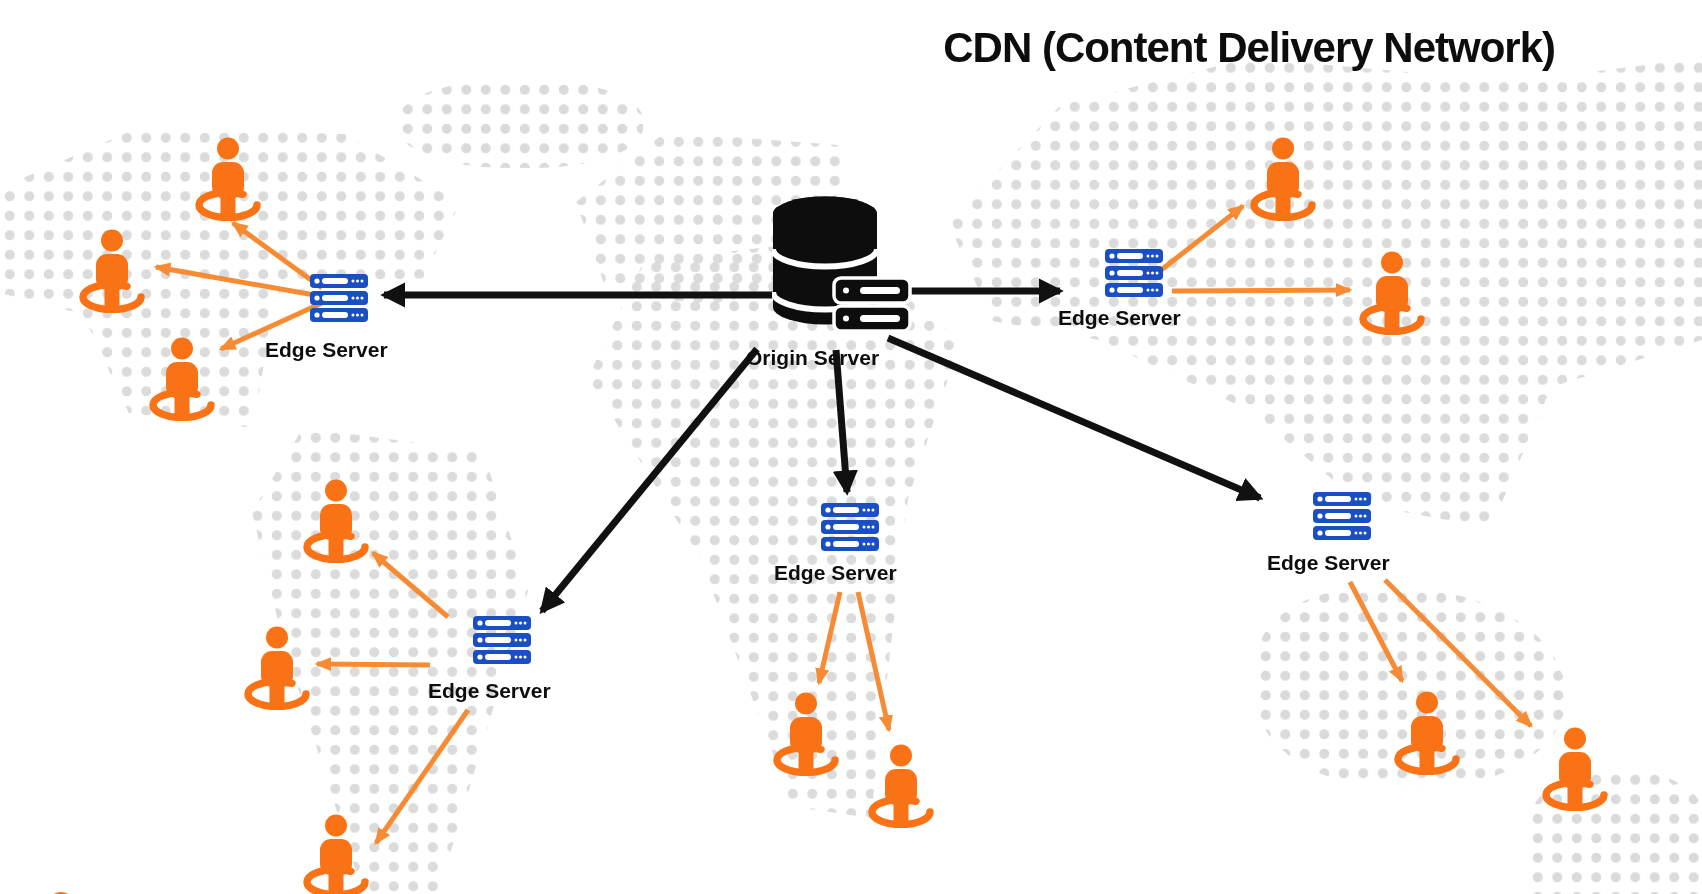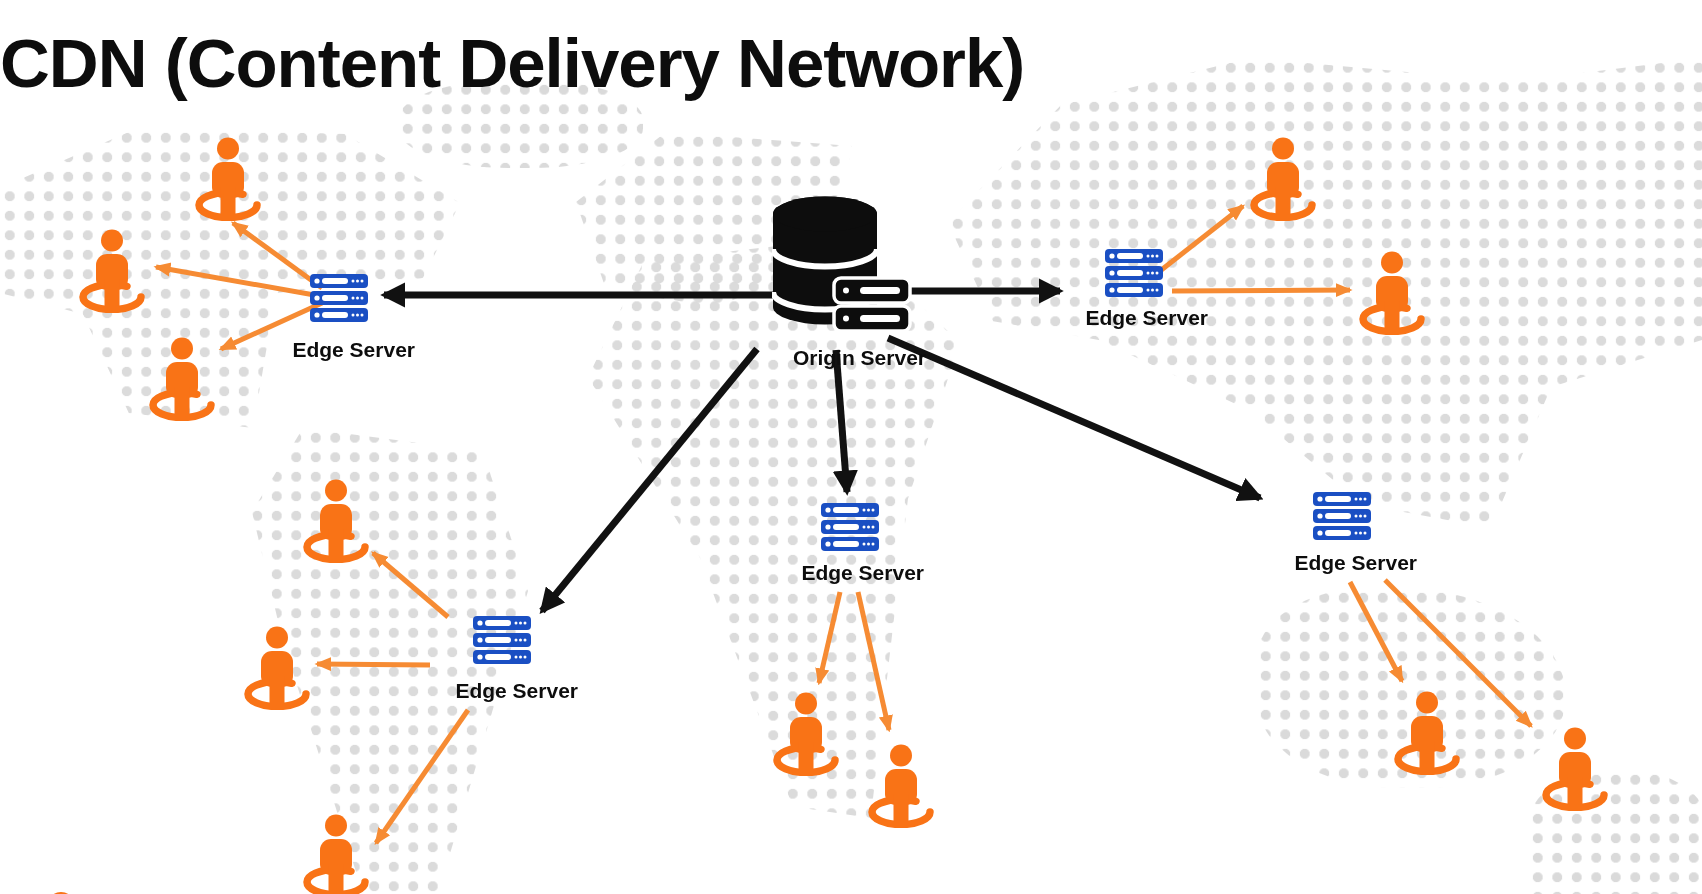--- a/index.html
+++ b/index.html
@@ -12,26 +12,26 @@
   
   .map-blob{
     position:absolute;
     background-image:radial-gradient(circle, #D9D9D9 4.7px, rgba(0,0,0,0) 5.3px);
     background-size:19.5px 19.5px;
     opacity:.95;
   }
   
   .title{
     position:absolute;left:0;top:24px;width:1555px;
-    text-align:left;
-    font-size:69px;font-weight:800;color:#0d0d0d;letter-spacing:-1px;
+    text-align:right;
+    font-size:42px;font-weight:800;color:#0d0d0d;letter-spacing:-1px;
   }
   
   .node-label{
-    position:absolute;width:150px;text-align:right;
+    position:absolute;width:150px;text-align:left;
     font-size:21px;font-weight:700;color:#0d0d0d;
   }
   .origin-label{width:180px;}
   svg{display:block;}
   .arrow-layer{position:absolute;left:0;top:0;}
 </style>
 </head>
 <body>
 
 <div>

